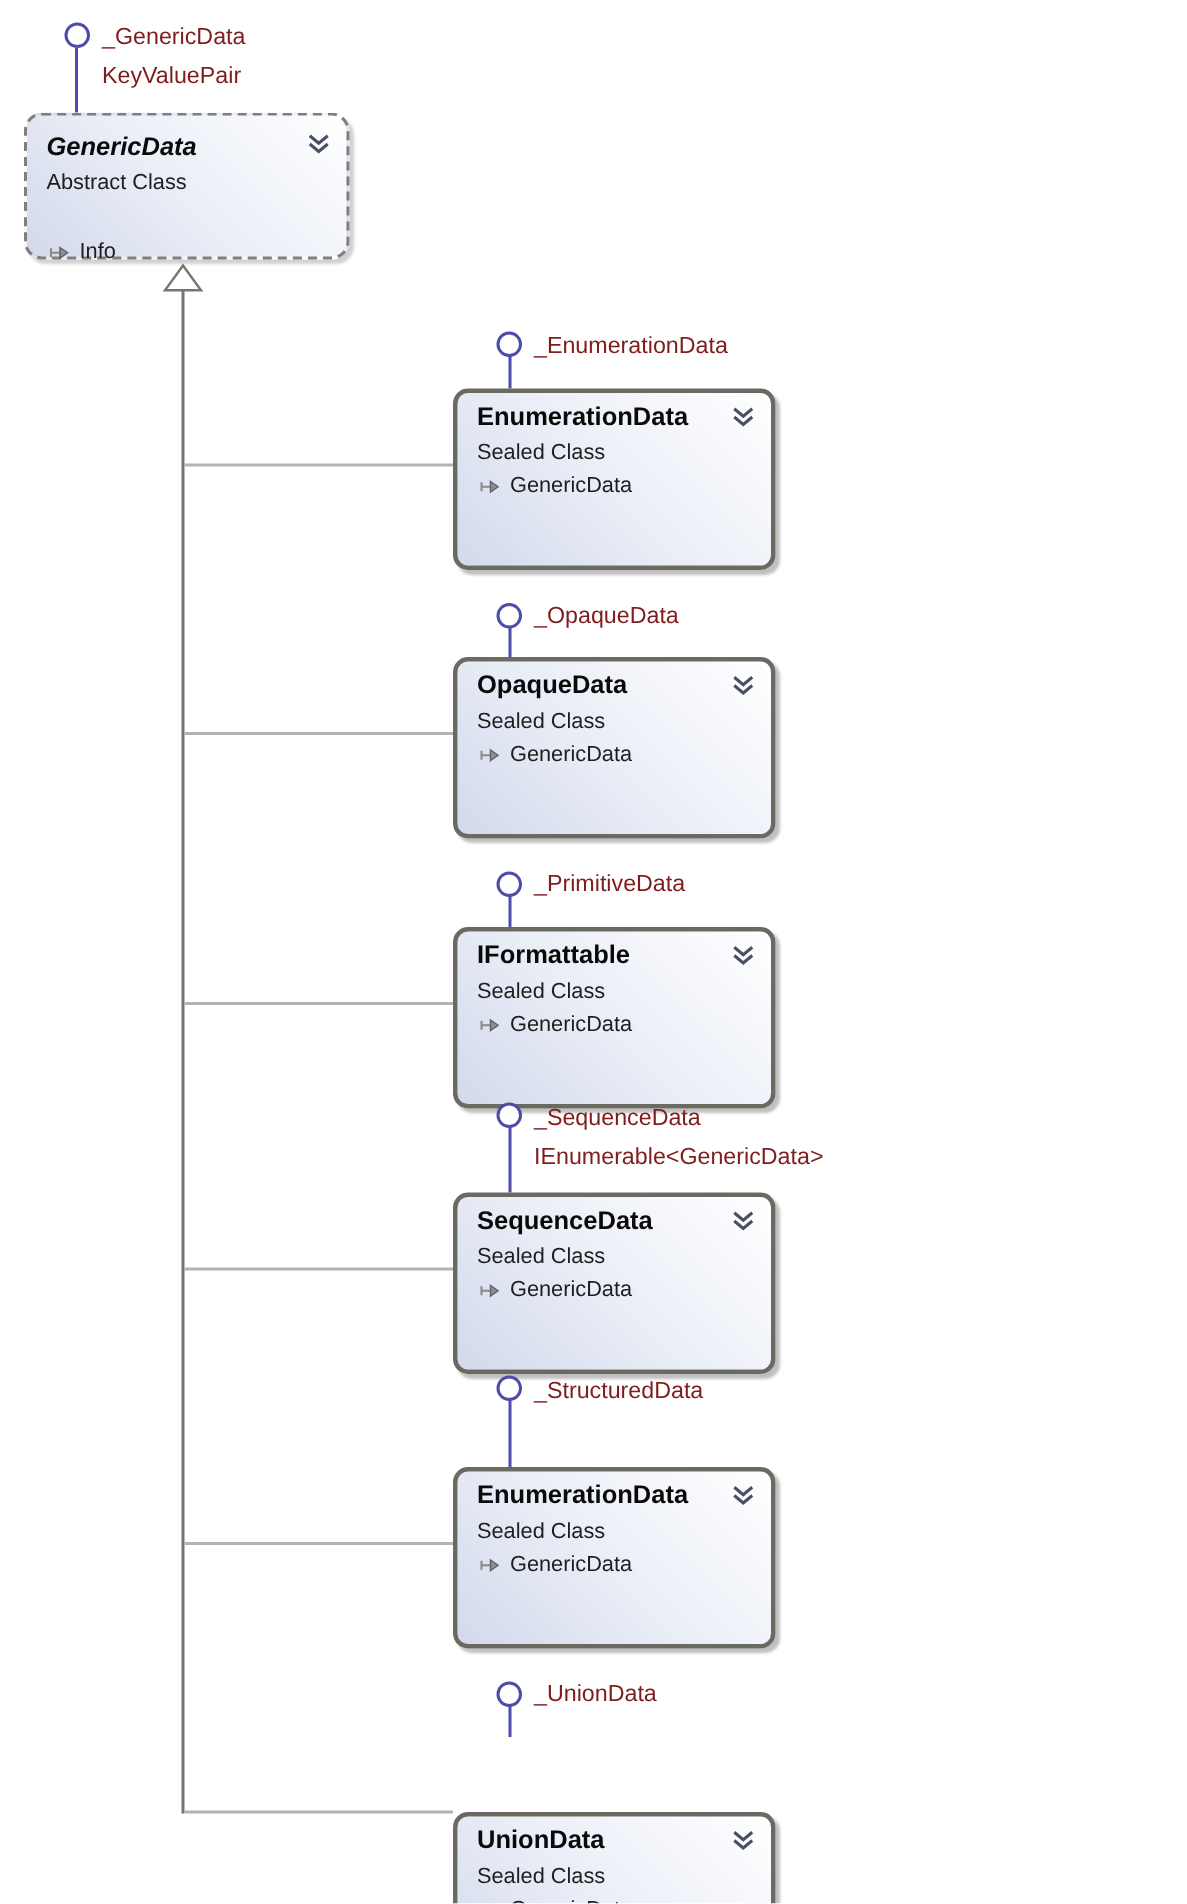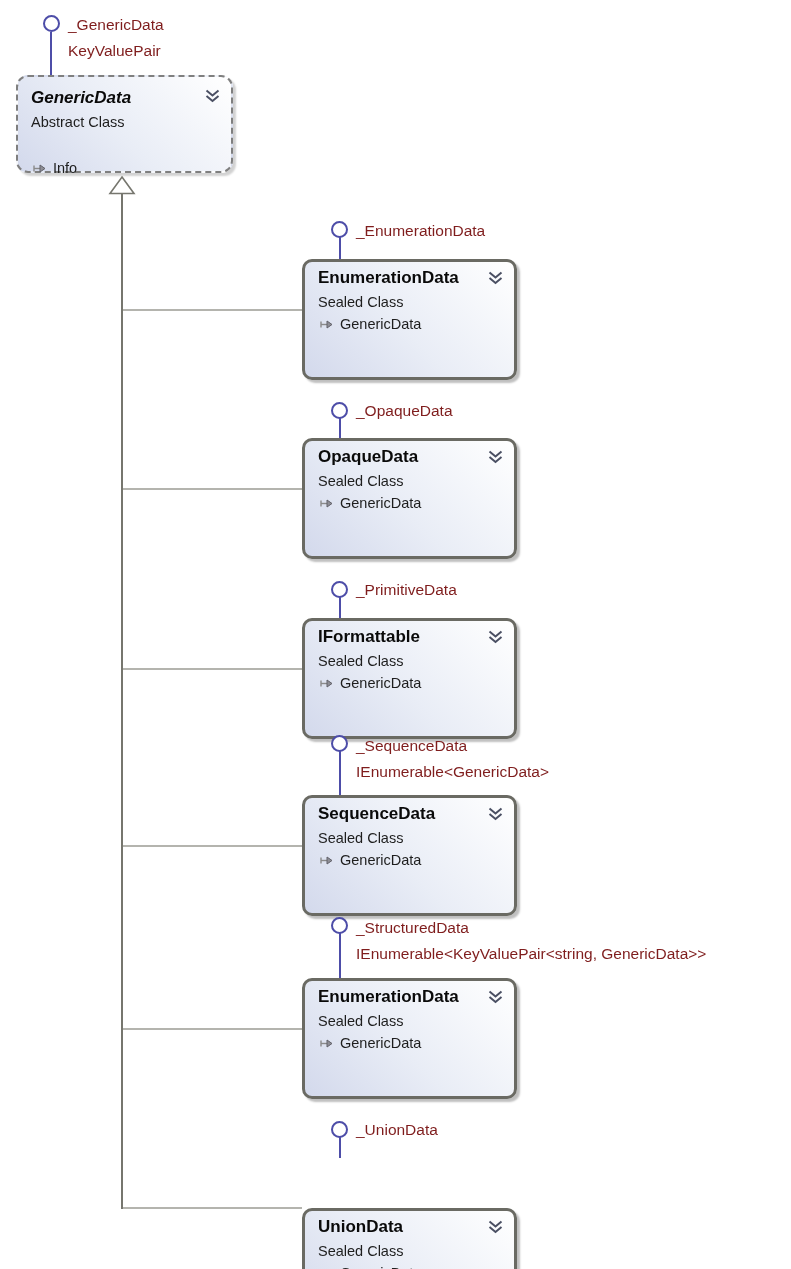--- a/index.html
+++ b/index.html
@@ -214,21 +214,20 @@
         <line x1="2" y1="5.5" x2="8" y2="5.5" stroke="#8a8a8a" stroke-width="1.4"></line>
         <polygon points="8,2 13,5.5 8,9" fill="#8f8f96" stroke="#62626a" stroke-width="1"></polygon>
       </svg>
       <span>GenericData</span>
     </div>
   </div>
 
   <div class="circle" style="left:331px; top:917px"></div>
   <div class="stick" style="left:339px; top:933px; height:45px"></div>
   <div class="iface" style="left:356px; top:918px">_StructuredData</div>
-  <div class="iface" style="left:356px; top:944px">IEnumerable&lt;KeyValuePair&lt;string, GenericData&gt;&gt;</div>
   <div class="cbox" style="left:302px; top:978px">
     <div class="title">EnumerationData</div>
     <svg class="chev" width="15" height="14">
       <polyline points="1.5,1.5 7.5,6.5 13.5,1.5" fill="none" stroke="#4a4f63" stroke-width="2"></polyline>
       <polyline points="1.5,7 7.5,12 13.5,7" fill="none" stroke="#4a4f63" stroke-width="2"></polyline>
     </svg>
     <div class="subtitle">Sealed Class</div>
     <div class="member">
       <svg width="14" height="11">
         <line x1="2" y1="2.5" x2="2" y2="8.5" stroke="#8a8a8a" stroke-width="1.4"></line>

